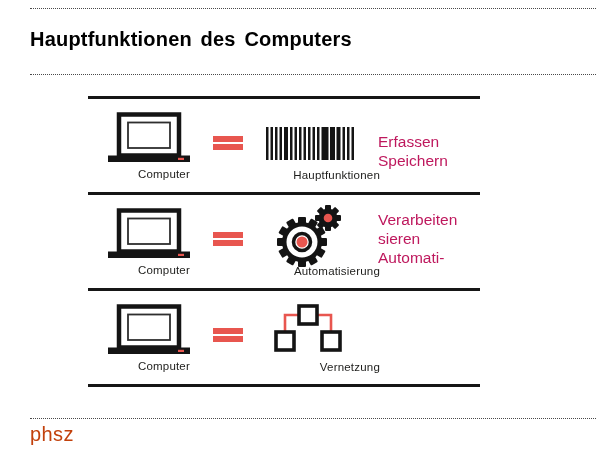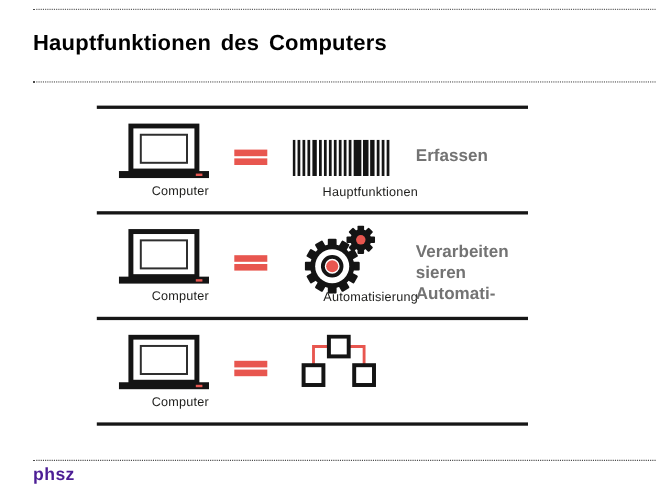--- a/index.html
+++ b/index.html
@@ -26,28 +26,28 @@
   }
   .computer-cap{left:108px;top:71px;width:82px;}
   .concept-cap{left:240px;top:72px;width:140px;}
   .equals{position:absolute;left:213px;top:39px;width:30px;}
   .equals i{display:block;height:5.5px;background:var(--accent-red,#E8564F);}
   .equals i + i{margin-top:2.5px;}
   .concept-icon{position:absolute;}
   .barcode{left:266px;top:30px;width:89px;height:33px;}
   .gears{left:277px;top:12px;width:64px;height:62px;}
   .network{left:273px;top:15px;width:70px;height:48px;}
-  .functions{position:absolute;left:378px;width:110px;font-weight:bold;
-    font-size:15.5px;line-height:19px;color:#737373;}
+  .functions{position:absolute;left:378px;width:110px;font-weight:normal;
+    font-size:15.5px;line-height:19px;color:#be185d;}
   .row-1 .functions{top:35px;}
-  .row-2 .functions{top:27px;}
+  .row-2 .functions{top:17px;}
   .row-3 .functions{top:33px;}
   .functions span{display:block;}
-  .logo{position:absolute;left:30px;top:423px;font-size:16px;font-weight:bold;
-    letter-spacing:.4px;color:#4c1d95;}
+  .logo{position:absolute;left:30px;top:423px;font-size:20px;font-weight:normal;
+    letter-spacing:.4px;color:#c2410c;}
   .ink-fill{fill:#141414;}
   .ink-stroke{stroke:#141414;fill:#fff;}
   .red-fill{fill:var(--accent-red,#E8564F);}
   .red-stroke{stroke:var(--accent-red,#E8564F);fill:none;}
 </style>
 </head>
 <body>
 
 <div class="canvas">
 
@@ -90,20 +90,21 @@
           <rect x="64" y="0" width="5" height="33"></rect>
         <rect x="70.5" y="0" width="4" height="33"></rect>
           <rect x="76.5" y="0" width="2.5" height="33"></rect>
         <rect x="81" y="0" width="2.5" height="33"></rect>
           <rect x="85.5" y="0" width="2.5" height="33"></rect>
       </g>
     </svg>
     <div class="cap concept-cap">Hauptfunktionen</div>
     <div class="functions">
       <span>Erfassen</span>
+      <span>Speichern</span>
     </div>
   </div>
 
   <div class="row row-2">
     <svg class="laptop" viewBox="0 0 82 50">
       <rect x="11" y="2.5" width="60" height="41" class="ink-stroke" stroke-width="4.5"></rect>
       <rect x="20" y="10.5" width="42" height="25.5" fill="none" stroke="#2e2e2e" stroke-width="1.8"></rect>
       <rect x="0" y="43.5" width="82" height="6.5" class="ink-fill"></rect>
       <rect x="70" y="45.8" width="6" height="2.2" class="red-fill"></rect>
     </svg>
@@ -167,18 +168,19 @@
     <div class="equals">
         <i></i>
         <i></i>
       </div>
     <svg class="concept-icon network" viewBox="0 0 70 48">
       <path d="M26 11 H12 V28 M44 11 H58 V28" class="red-stroke" stroke-width="2.6"></path>
       <rect x="26" y="2" width="18" height="18" class="ink-stroke" stroke-width="3.6"></rect>
       <rect x="3" y="28" width="18" height="18" class="ink-stroke" stroke-width="3.6"></rect>
       <rect x="49" y="28" width="18" height="18" class="ink-stroke" stroke-width="3.6"></rect>
     </svg>
+    <div class="cap concept-cap">Vernetzung</div>
   </div>
 
   <div class="dotted d3"></div>
   <div class="logo">phsz</div>
 
 </div>
 
 </body></html>

